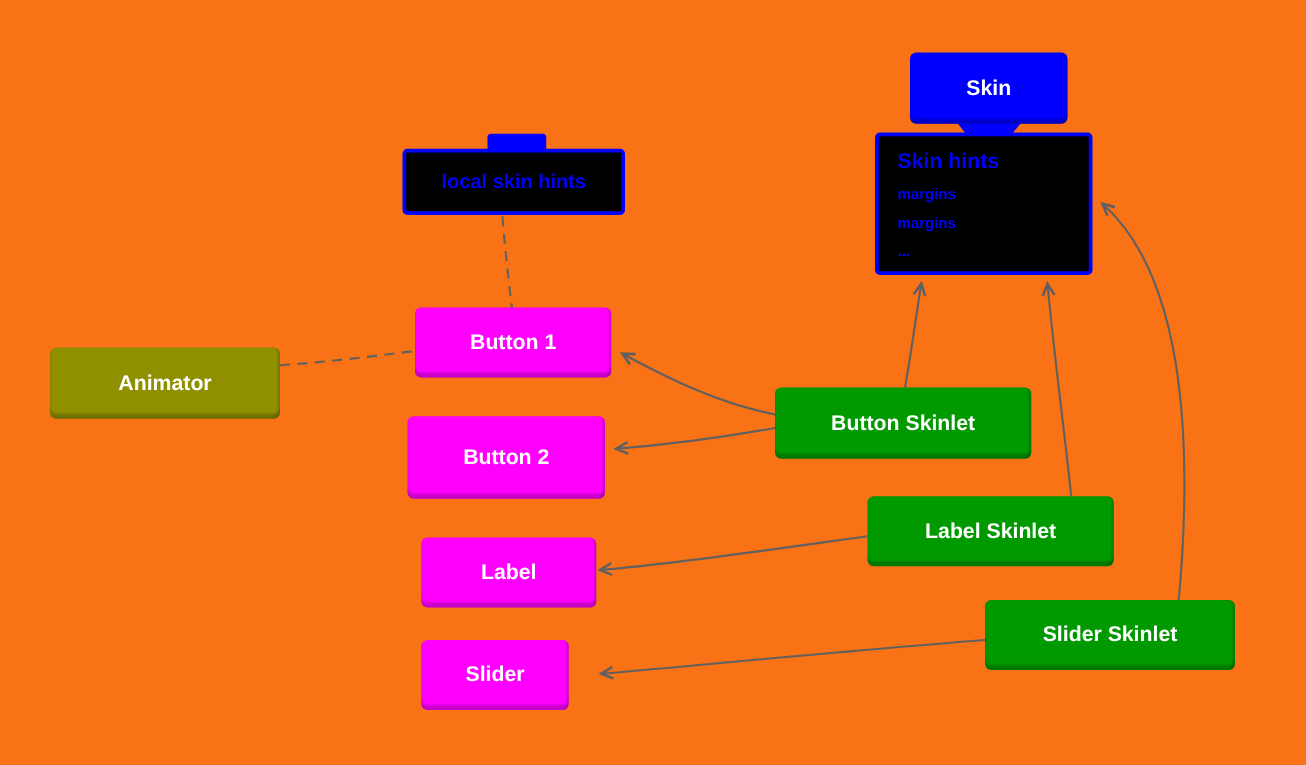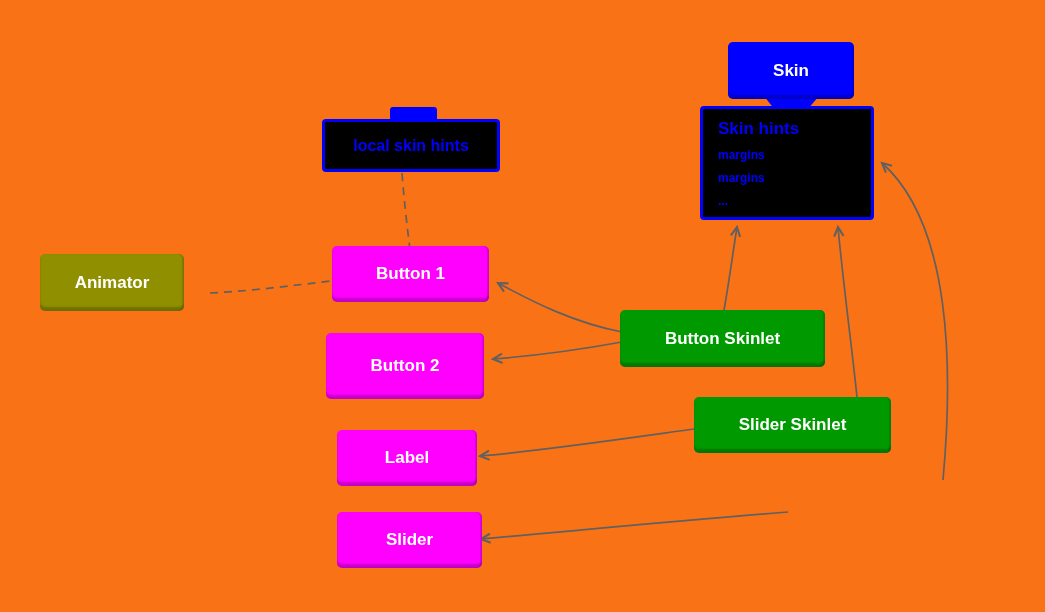--- a/index.html
+++ b/index.html
@@ -87,43 +87,46 @@
     <div class="hints-item">margins</div>
     <div class="hints-item">margins</div>
     <div class="hints-item">...</div>
   </div>
 
   <div class="node outline-blue" style="left:322px;top:119px;width:178px;height:53px;font-size:16px;">
     <span>local skin hints</span>
   </div>
   <div class="tab" style="left:390px;top:107px;width:47px;height:14px;"></div>
 
-  <div class="node fill-olive" style="left:40px;top:254px;width:144px;height:57px;">
+  <div class="node fill-olive" style="left:40px;top:278px;width:184px;height:57px;">
     <span>Animator</span>
   </div>
 
   <div class="node fill-magenta" style="left:332px;top:246px;width:157px;height:56px;">
     <span>Button 1</span>
   </div>
 
   <div class="node fill-magenta" style="left:326px;top:333px;width:158px;height:66px;">
     <span>Button 2</span>
   </div>
 
   <div class="node fill-magenta" style="left:337px;top:430px;width:140px;height:56px;">
     <span>Label</span>
   </div>
 
-  <div class="node fill-magenta" style="left:337px;top:512px;width:145px;height:56px;">
+  <div class="node fill-magenta" style="left:337px;top:512px;width:118px;height:56px;">
     <span>Slider</span>
   </div>
 
   <div class="node fill-green" style="left:620px;top:310px;width:205px;height:57px;">
     <span>Button Skinlet</span>
   </div>
 
   <div class="node fill-green" style="left:694px;top:397px;width:197px;height:56px;">
+    <span>Label Skinlet</span>
+  </div>
+
+  <div class="node fill-green" style="left:788px;top:480px;width:200px;height:56px;">
     <span>Slider Skinlet</span>
   </div>
-
 
 
 </div>
 
 </body></html>

